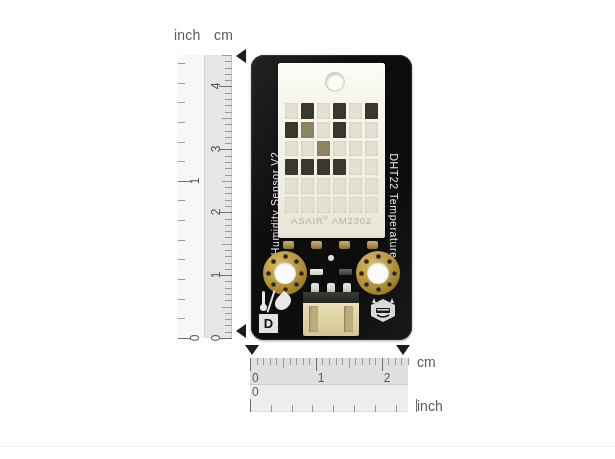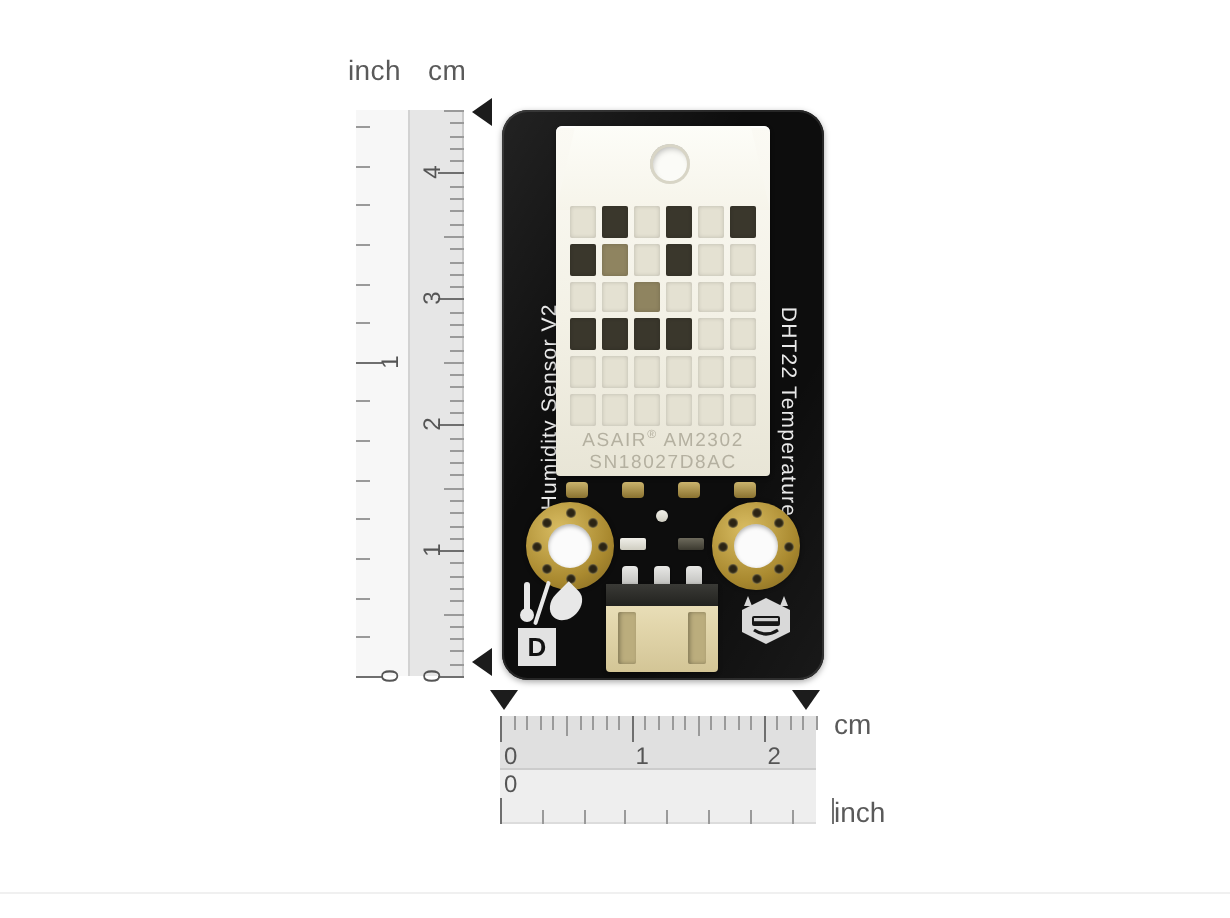--- a/index.html
+++ b/index.html
@@ -299,21 +299,20 @@
           <i></i>
           <i></i>
           <i></i>
           <i></i>
           <i></i>
         </div>
       <div class="sensor-txt" id="s-line1">
         <span>ASAIR</span><span class="reg">®</span>
         <span>AM2302</span>
       </div>
-      <div class="sensor-txt" id="s-line2">SN18027D8AC</div>
     </div>
 
     <div class="padrow" id="padrow">
         <u style="left: 0px;"></u>
         <u style="left: 28px;"></u>
         <u style="left: 56px;"></u>
         <u style="left: 84px;"></u>
       </div>
 
     <div class="gold" id="gold-l">

